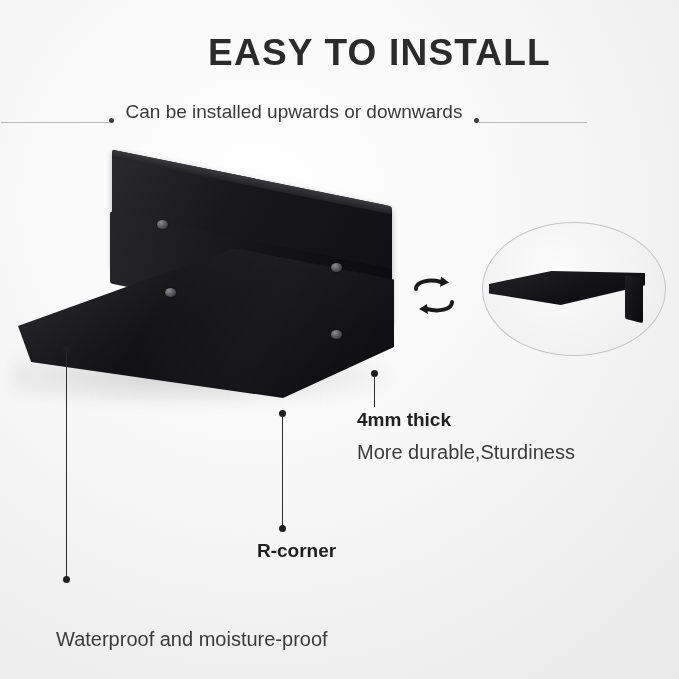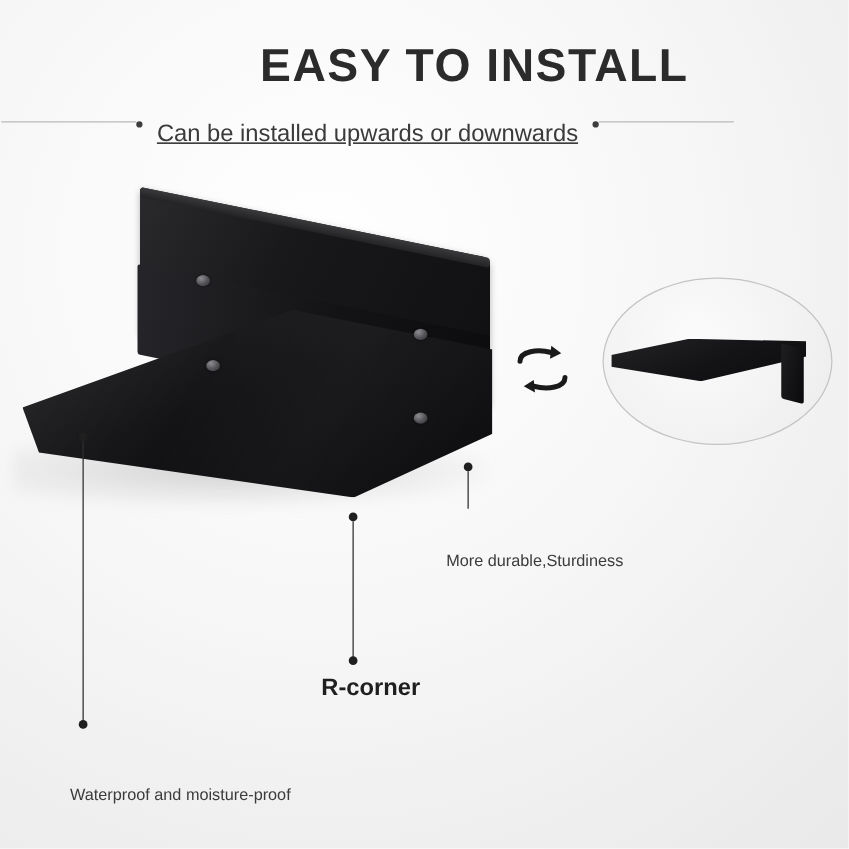--- a/index.html
+++ b/index.html
@@ -37,23 +37,22 @@
     font-family: "Liberation Sans", sans-serif;
     padding-left: 40px;
   }
   .subline-wrap {
     position: absolute;
     top: 97px;
     left: 0;
     width: 588px;
     height: 26px;
     display: flex;
-    align-items: flex-start;
+    align-items: flex-end;
     justify-content: center;
-    text-decoration: underline;
   }
   .sub-rule {
     flex: 0 0 auto;
     height: 1px;
     background: #b9b9b9;
   }
   .sub-rule.left { width: 108px; }
   .sub-rule.right { width: 108px; }
   .sub-dot {
     width: 5px;
@@ -220,21 +219,21 @@
   }
   .callout-title {
     position: absolute;
     font-size: 19px;
     font-weight: bold;
     color: #1f1f1f;
     white-space: nowrap;
   }
   .callout-desc {
     position: absolute;
-    font-size: 13px;
+    font-size: 20px;
     color: #3b3b3b;
     white-space: nowrap;
   }
 </style>
 </head>
 <body>
 
 <div id="stage">
 
   <div class="headline">EASY TO INSTALL</div>
@@ -272,20 +271,21 @@
   <div class="inset">
     <div class="inset-shelf">
 
       <div class="inset-top"></div>
       <div class="inset-lip"></div>
     </div>
   </div>
 
   <div class="callout-dot" style="left:371px; top:370px;"></div>
   <div class="callout-line" style="left:374px; top:377px; height:30px;"></div>
+  <div class="callout-title" style="left:357px; top:409px;">4mm thick</div>
   <div class="callout-desc" style="left:357px; top:441px;">More durable,Sturdiness</div>
 
   <div class="callout-dot" style="left:279px; top:410px;"></div>
   <div class="callout-line" style="left:282px; top:417px; height:110px;"></div>
   <div class="callout-dot" style="left:279px; top:525px;"></div>
   <div class="callout-title" style="left:257px; top:540px;">R-corner</div>
 
   <div class="callout-dot" style="left:63px; top:346px;"></div>
   <div class="callout-line" style="left:66px; top:353px; height:225px;"></div>
   <div class="callout-dot" style="left:63px; top:576px;"></div>

